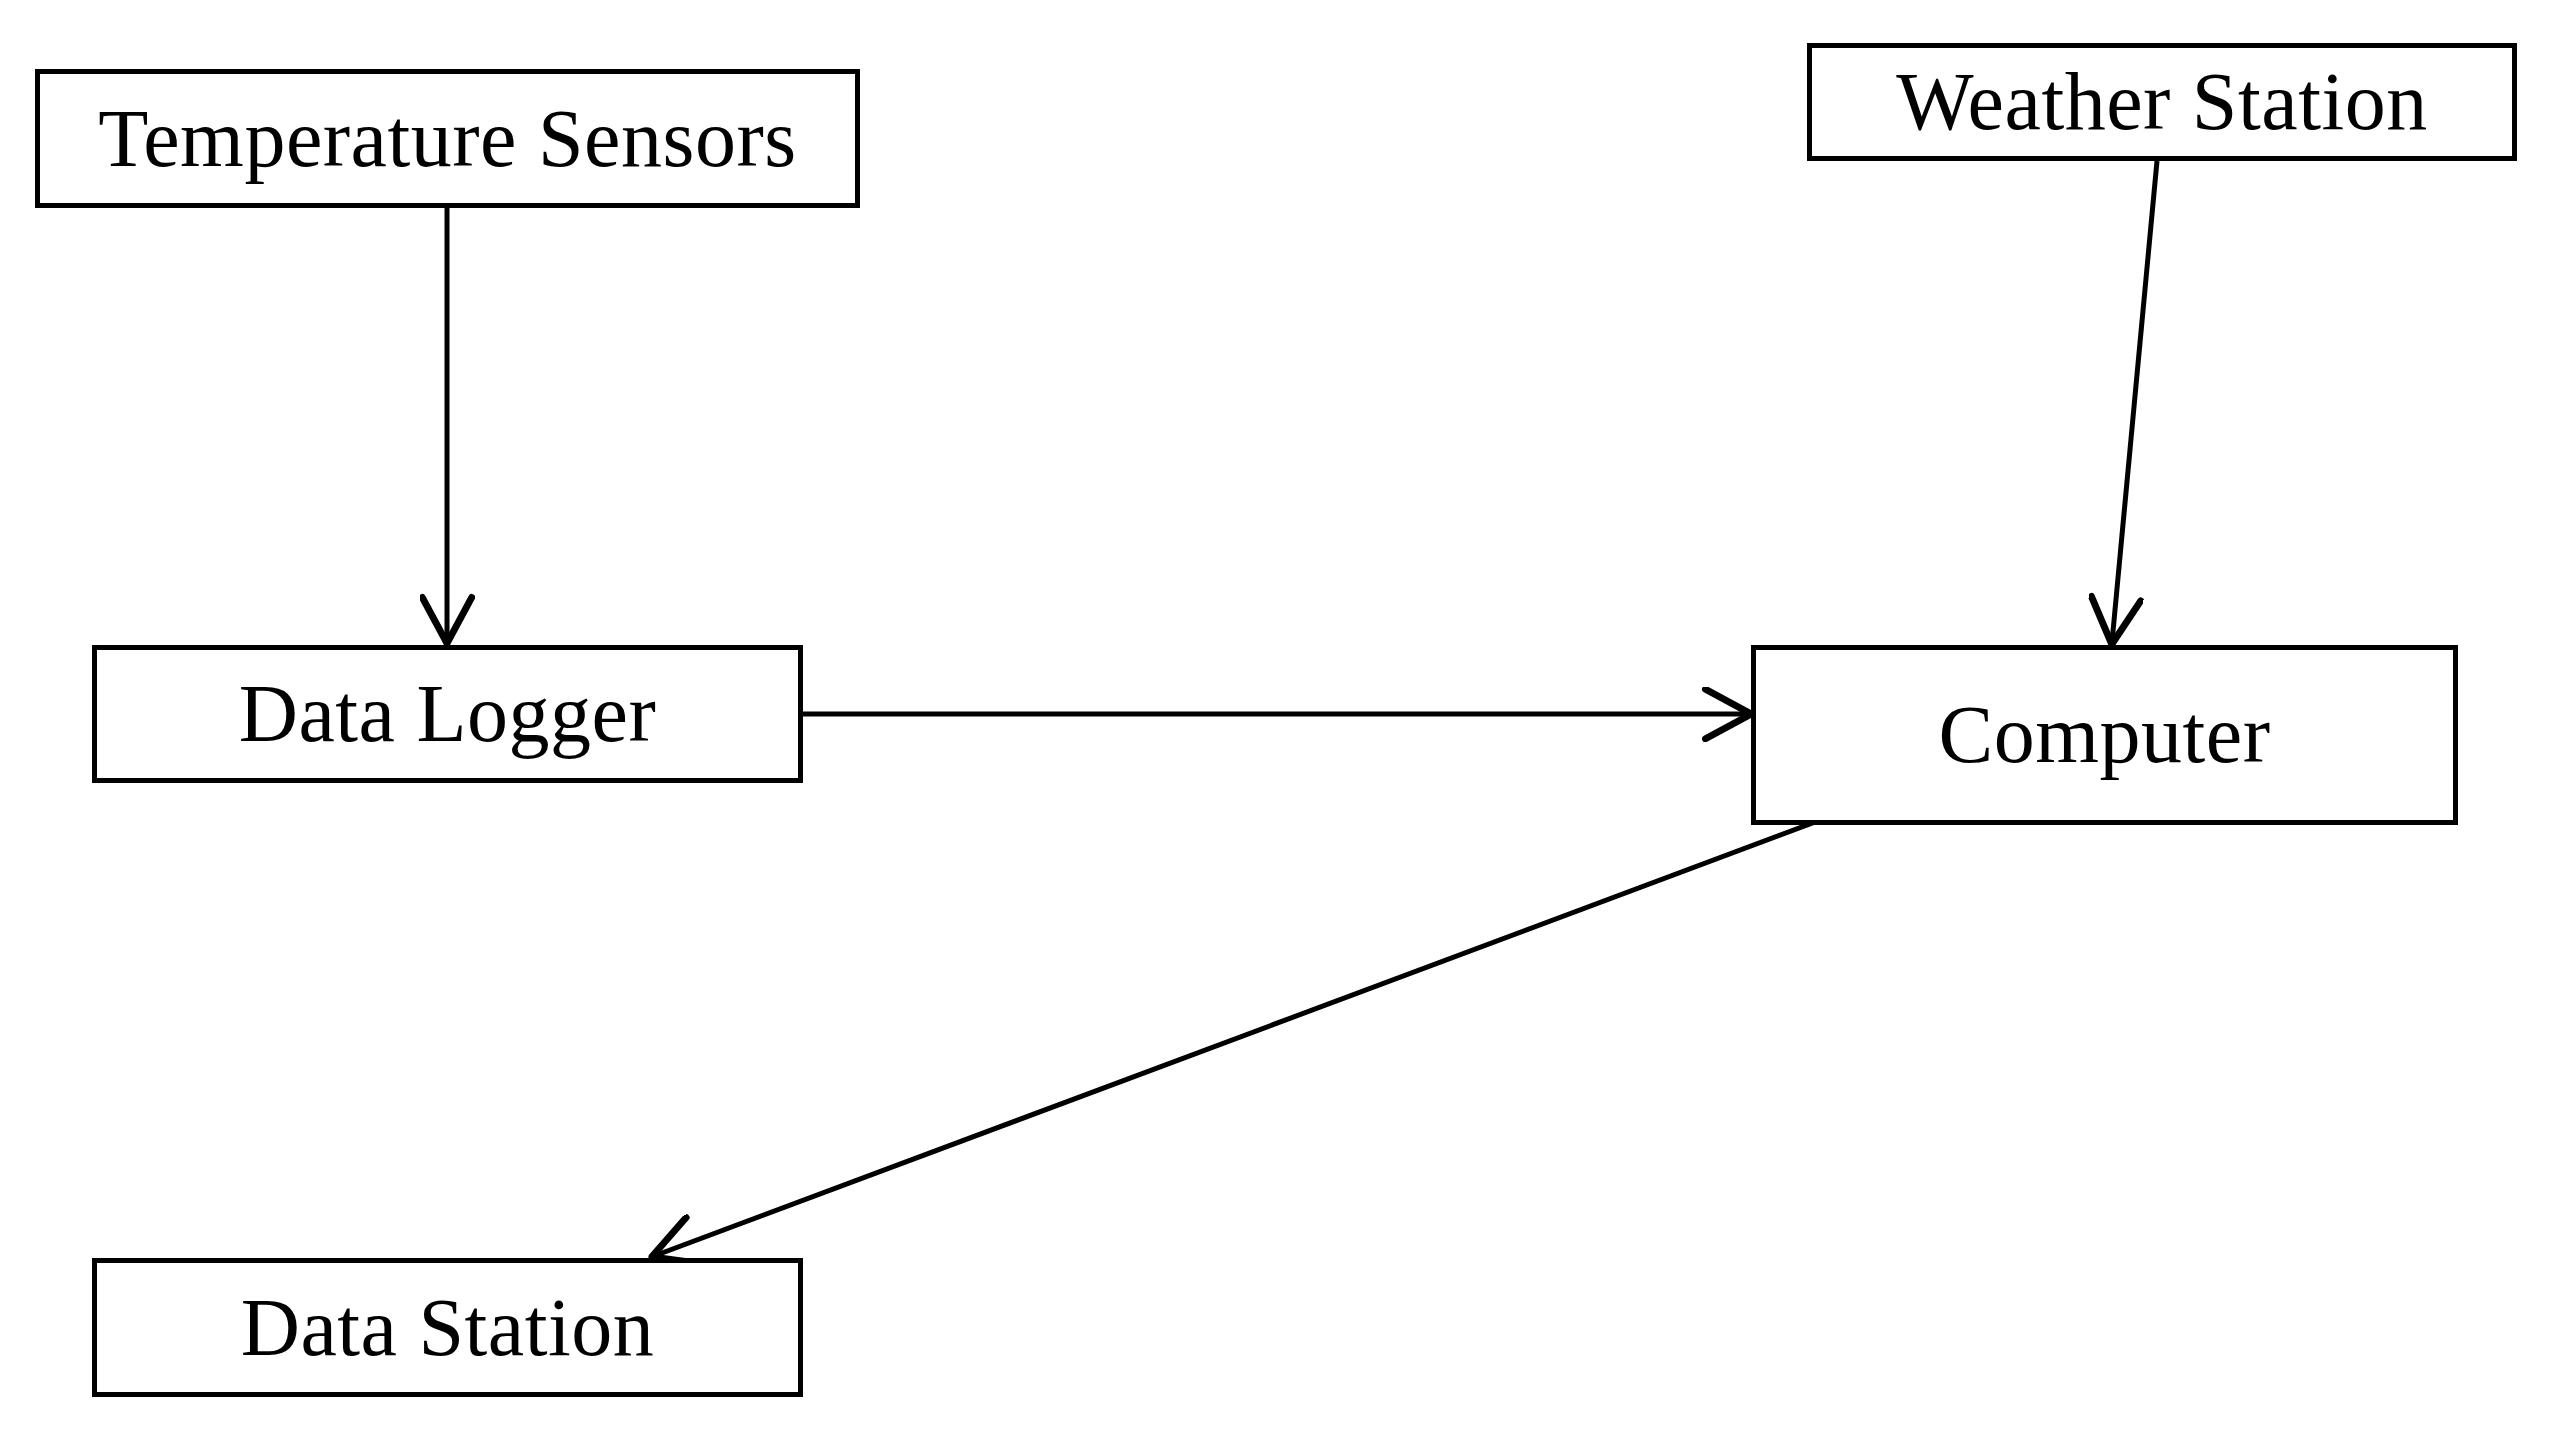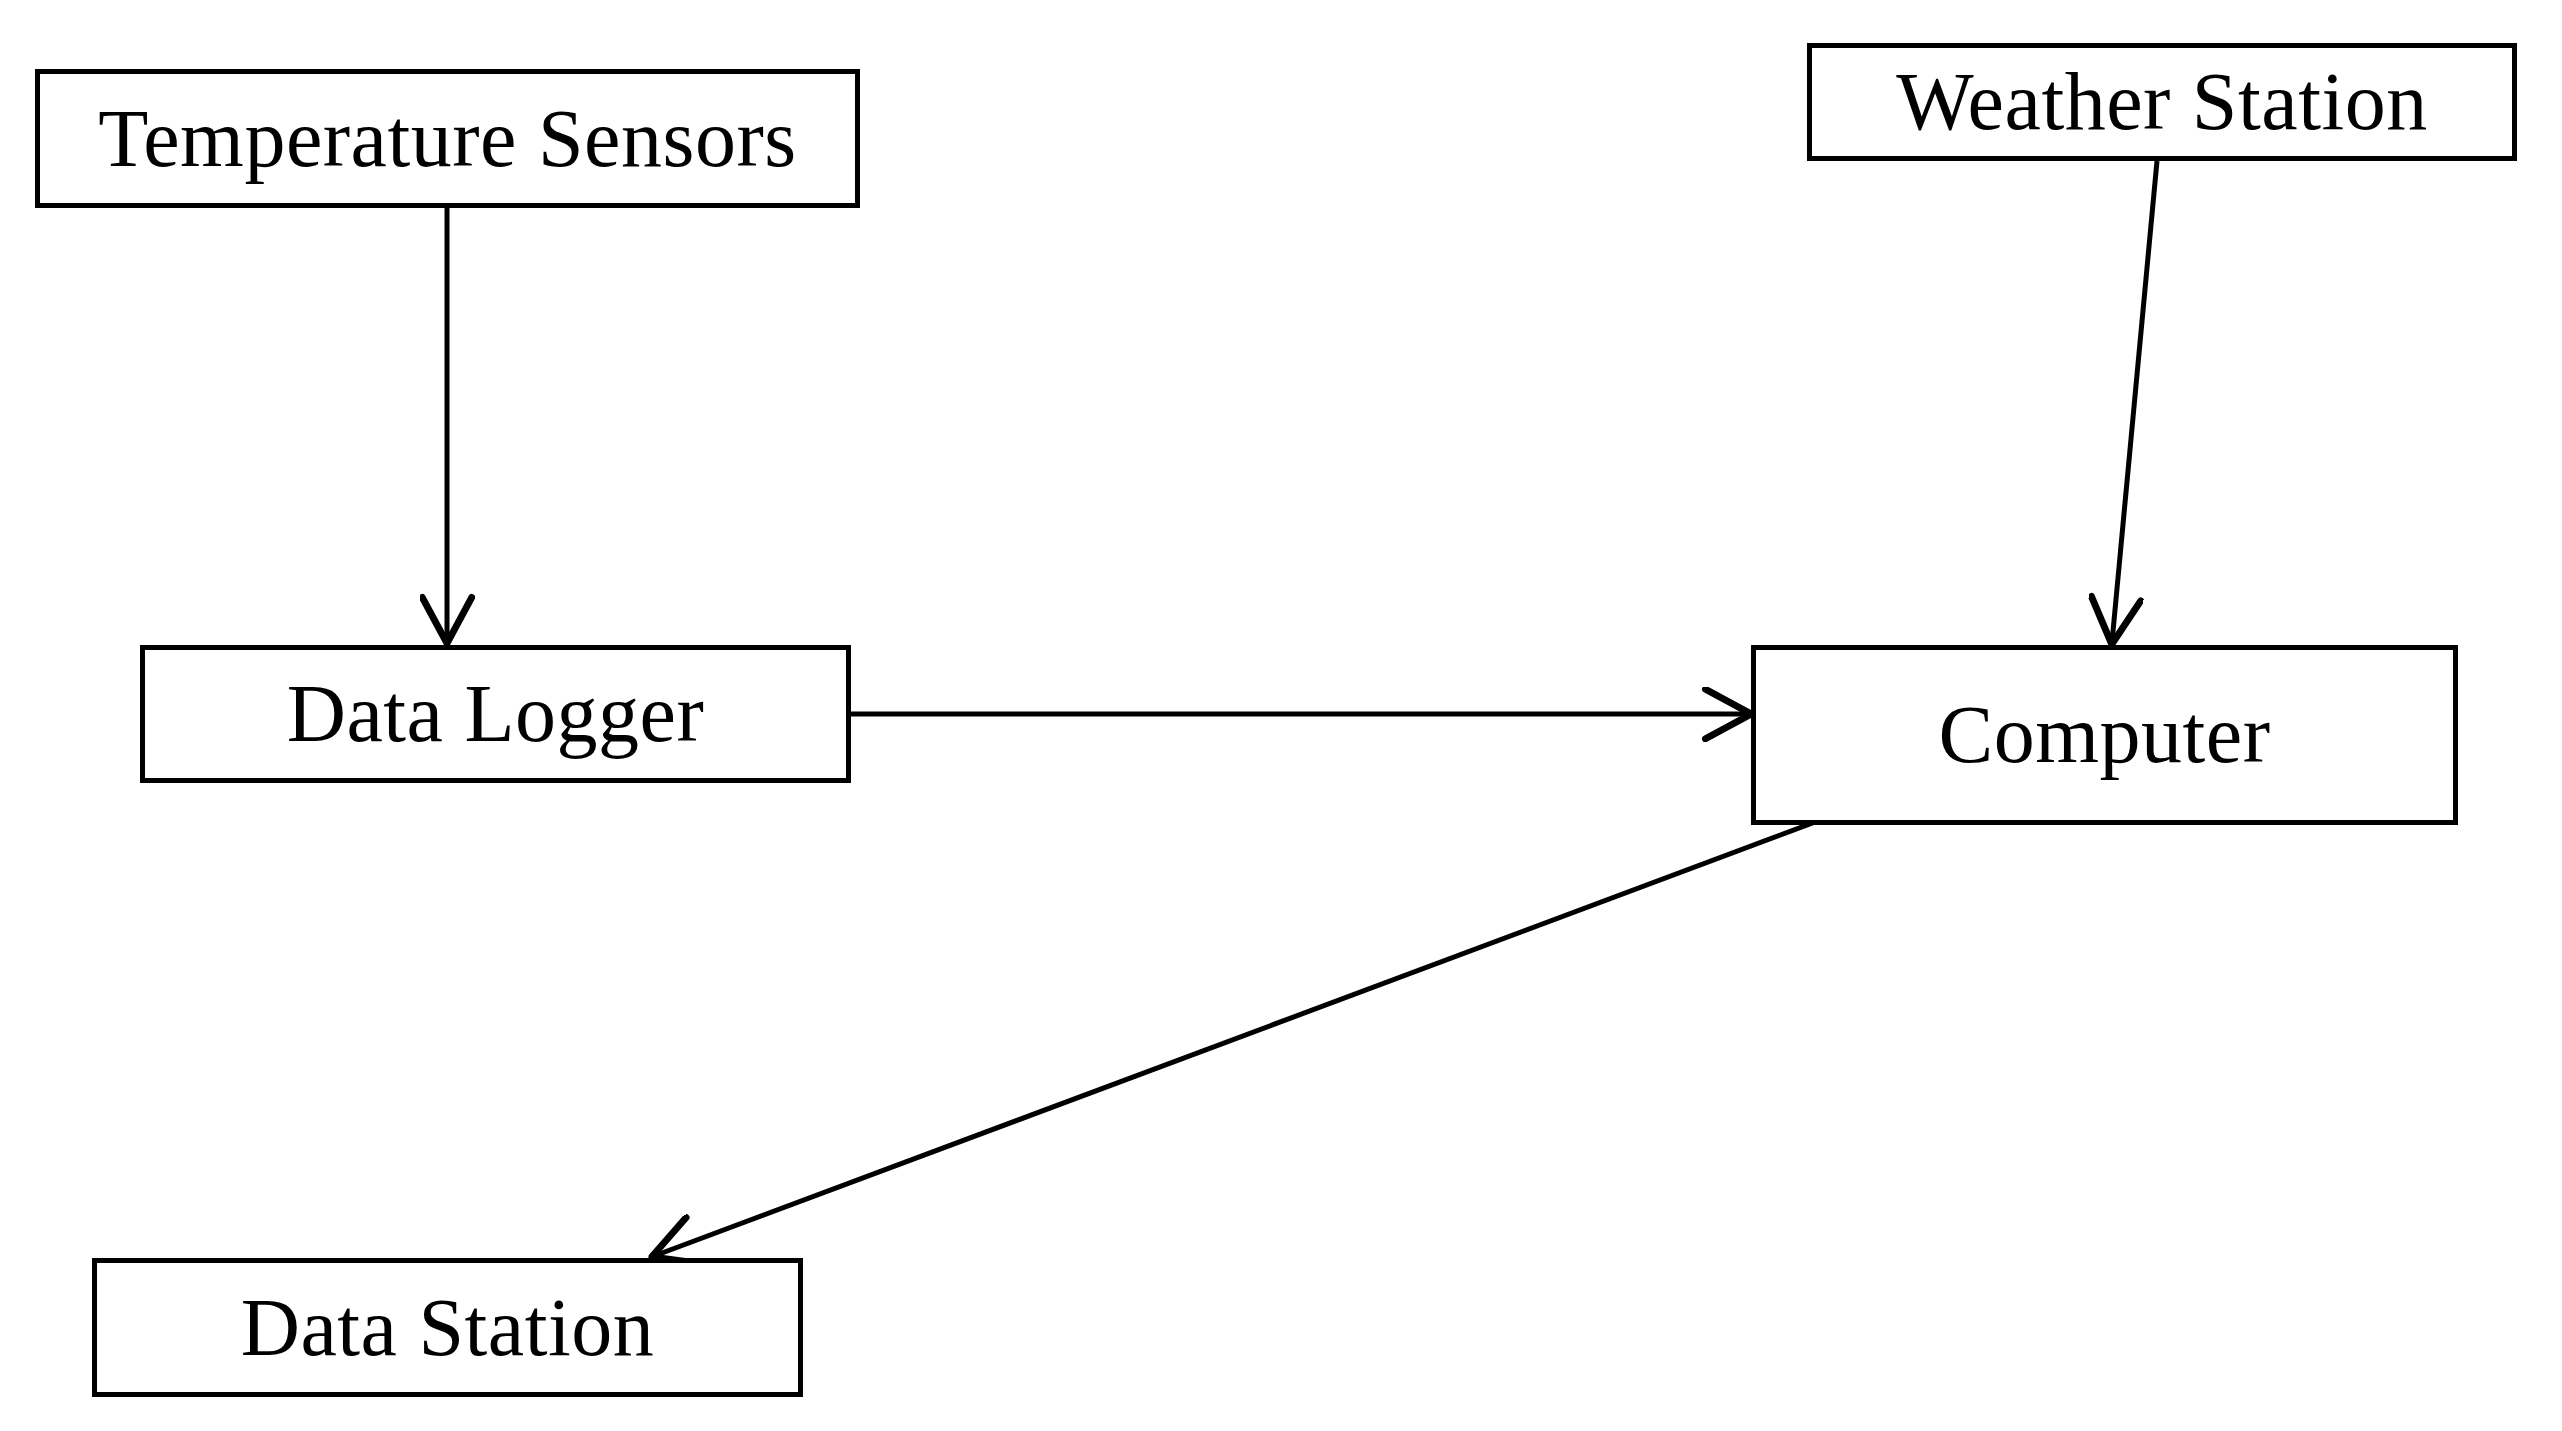--- a/index.html
+++ b/index.html
@@ -36,21 +36,21 @@
     font-family: "Liberation Serif", "DejaVu Serif", serif;
     font-size: 82px;
     line-height: 1;
     color: #000000;
     white-space: nowrap;
     letter-spacing: 0.5px;
   }
   
   #node-temperature-sensors { left: 35px;   top: 33px;   width: 825px; height: 139px; margin-top: 36px; }
   #node-weather-station     { left: 1807px; top: 43px;   width: 710px; height: 118px; }
-  #node-data-logger         { left: 92px;   top: 645px;  width: 711px; height: 138px; margin-left: 48px; }
+  #node-data-logger         { left: 92px;   top: 645px;  width: 711px; height: 138px; }
   #node-computer            { left: 1751px; top: 645px;  width: 707px; height: 139px; }
   #node-data-analysis       { left: 92px;   top: 1258px; width: 711px; height: 139px; }
 </style>
 </head>
 <body>
 
 <div id="canvas">
 
   <svg id="diagram-svg" viewBox="0 0 2562 1431" xmlns="http://www.w3.org/2000/svg">
     <defs>

